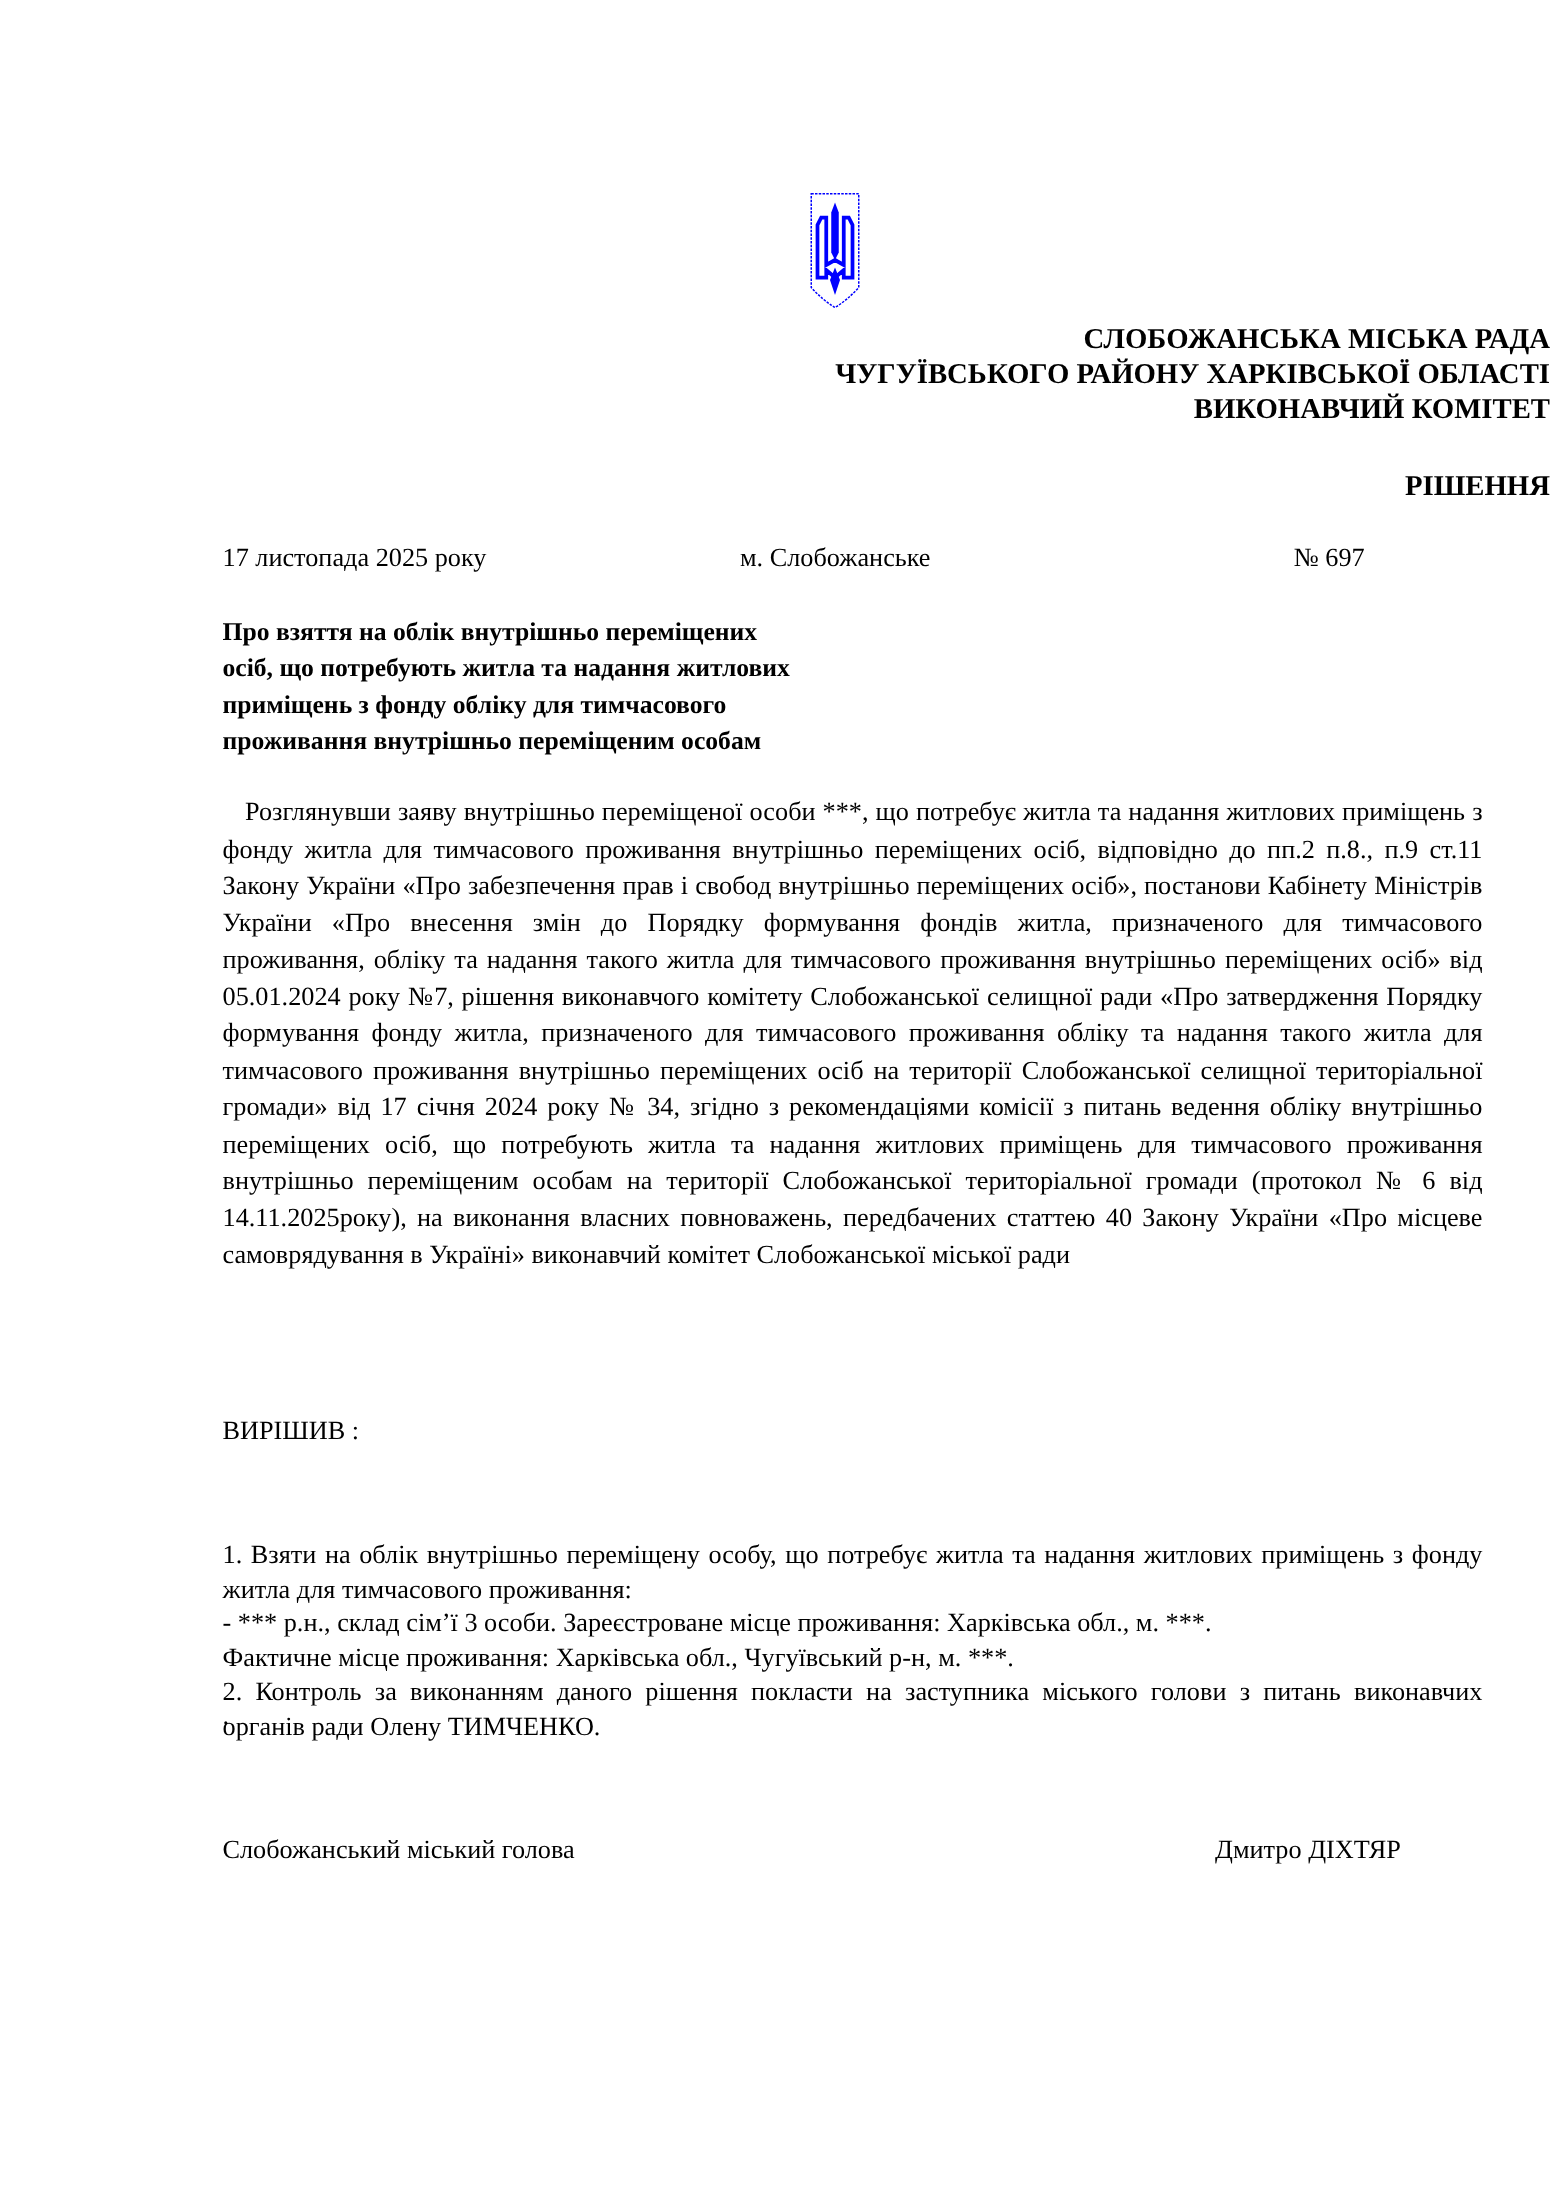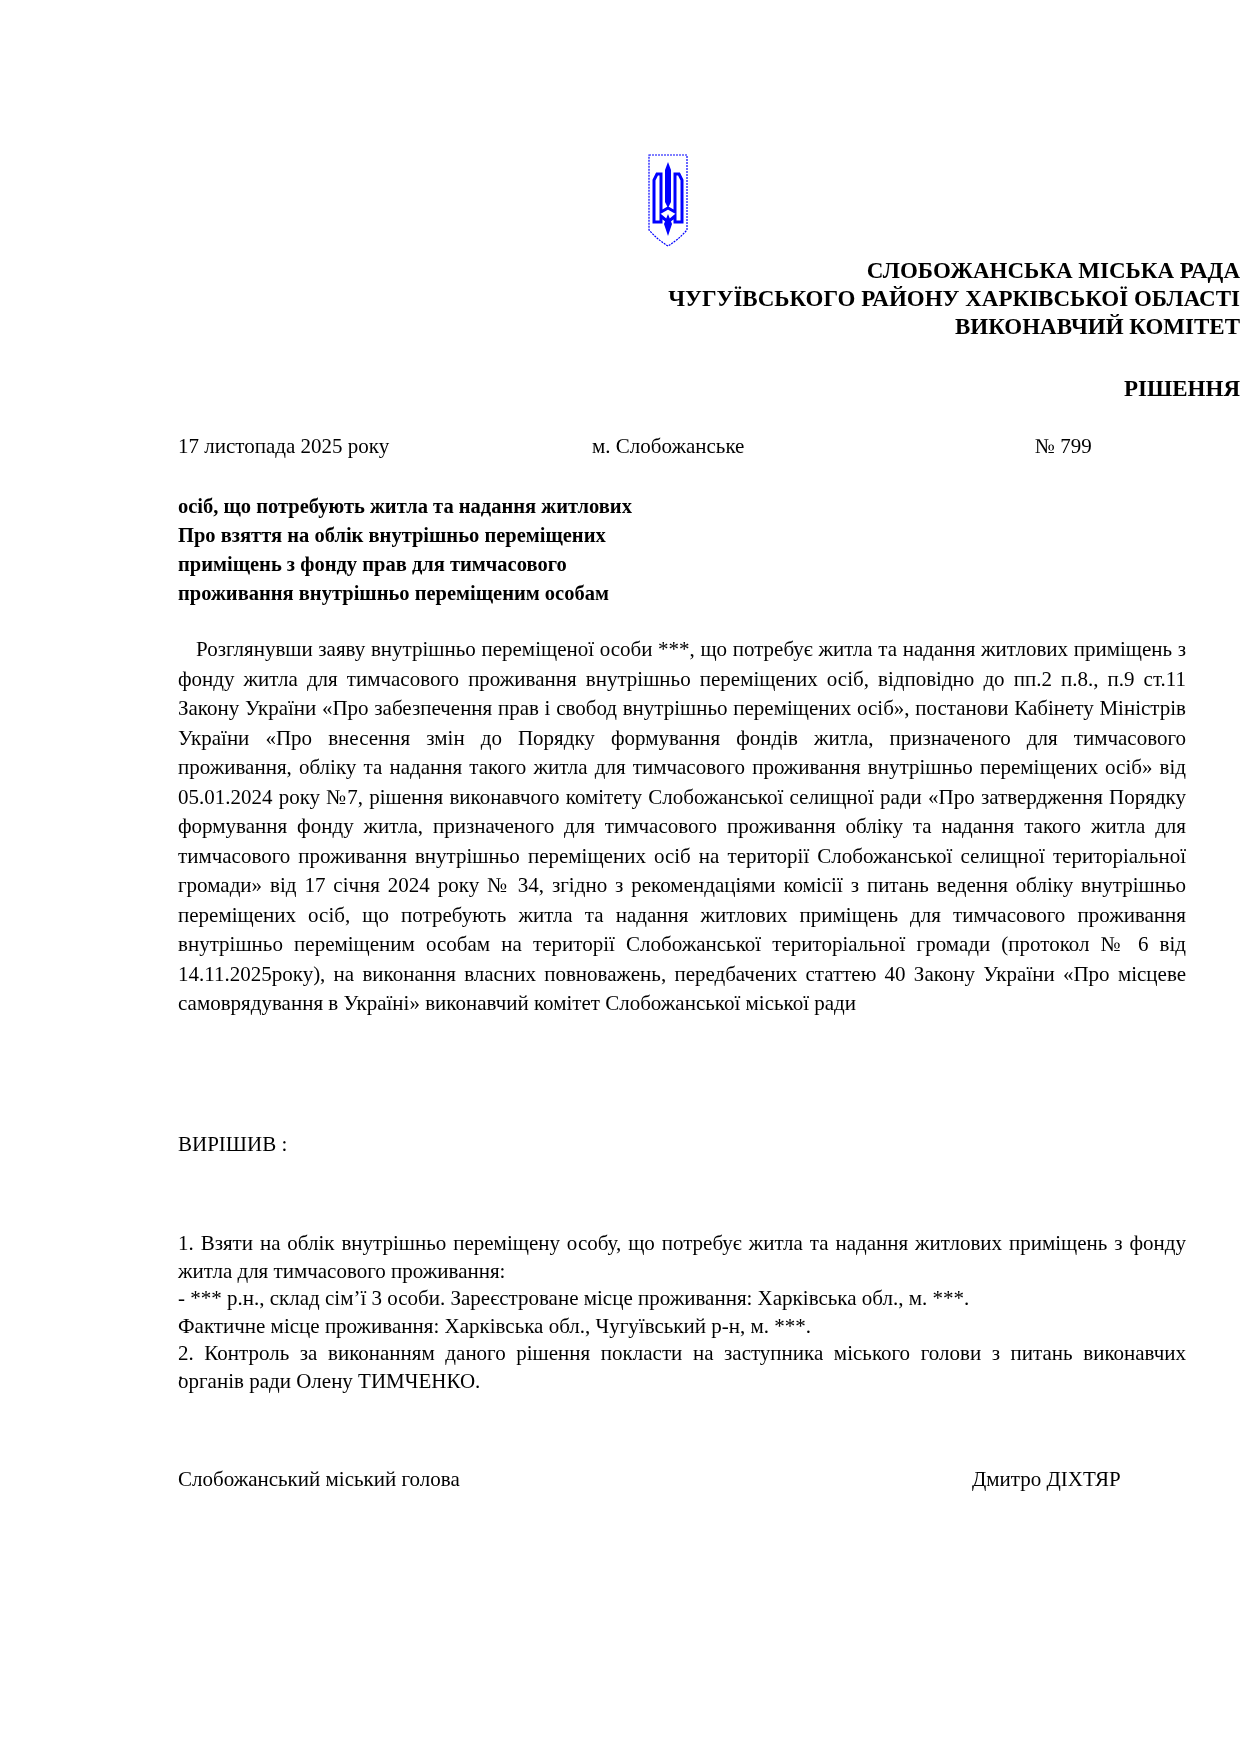--- a/index.html
+++ b/index.html
@@ -34,26 +34,26 @@
   </svg>
 </div>
 
 <div class="abs hdr h1">СЛОБОЖАНСЬКА МІСЬКА  РАДА</div>
 <div class="abs hdr h2">ЧУГУЇВСЬКОГО РАЙОНУ ХАРКІВСЬКОЇ  ОБЛАСТІ</div>
 <div class="abs hdr h3">ВИКОНАВЧИЙ КОМІТЕТ</div>
 <div class="abs hdr title">РІШЕННЯ</div>
 
 <div class="abs meta" style="left:178px;">17  листопада 2025 року</div>
 <div class="abs meta" style="left:592px;">м. Слобожанське</div>
-<div class="abs meta" style="left:1035px;">№ 799</div>
+<div class="abs meta" style="left:1035px;">№ 697</div>
 
 <div class="abs subject">
+  <div>Про взяття  на облік внутрішньо переміщених</div>
   <div>осіб, що потребують житла та надання житлових</div>
-  <div>Про взяття  на облік внутрішньо переміщених</div>
-  <div>приміщень з фонду прав для тимчасового</div>
+  <div>приміщень з фонду обліку для тимчасового</div>
   <div>проживання  внутрішньо переміщеним особам</div>
 </div>
 
 <div class="abs body-text">
   <div class="indent">Розглянувши заяву внутрішньо переміщеної особи ***, що потребує житла та  надання житлових  приміщень з фонду житла для тимчасового проживання  внутрішньо переміщених осіб,  відповідно до пп.2 п.8., п.9 ст.11  Закону України «Про забезпечення прав і свобод внутрішньо переміщених осіб», постанови Кабінету Міністрів України «Про внесення змін до Порядку формування фондів житла, призначеного для тимчасового проживання, обліку та надання такого житла для тимчасового проживання внутрішньо переміщених осіб» від 05.01.2024 року  №7, рішення виконавчого комітету Слобожанської селищної ради «Про затвердження Порядку формування фонду житла, призначеного для тимчасового проживання обліку та надання такого житла для тимчасового проживання внутрішньо переміщених осіб на території Слобожанської селищної територіальної громади» від 17 січня 2024 року № 34, згідно з  рекомендаціями  комісії з питань  ведення обліку внутрішньо переміщених осіб, що потребують житла та надання житлових приміщень для тимчасового проживання внутрішньо переміщеним особам на території  Слобожанської територіальної громади (протокол № 6 від 14.11.2025року), на виконання власних повноважень, передбачених статтею 40 Закону України «Про місцеве самоврядування в Україні» виконавчий комітет Слобожанської міської ради</div>
 </div>
 
 <div class="abs resolved">ВИРІШИВ :</div>
 
 <div class="abs decree">

